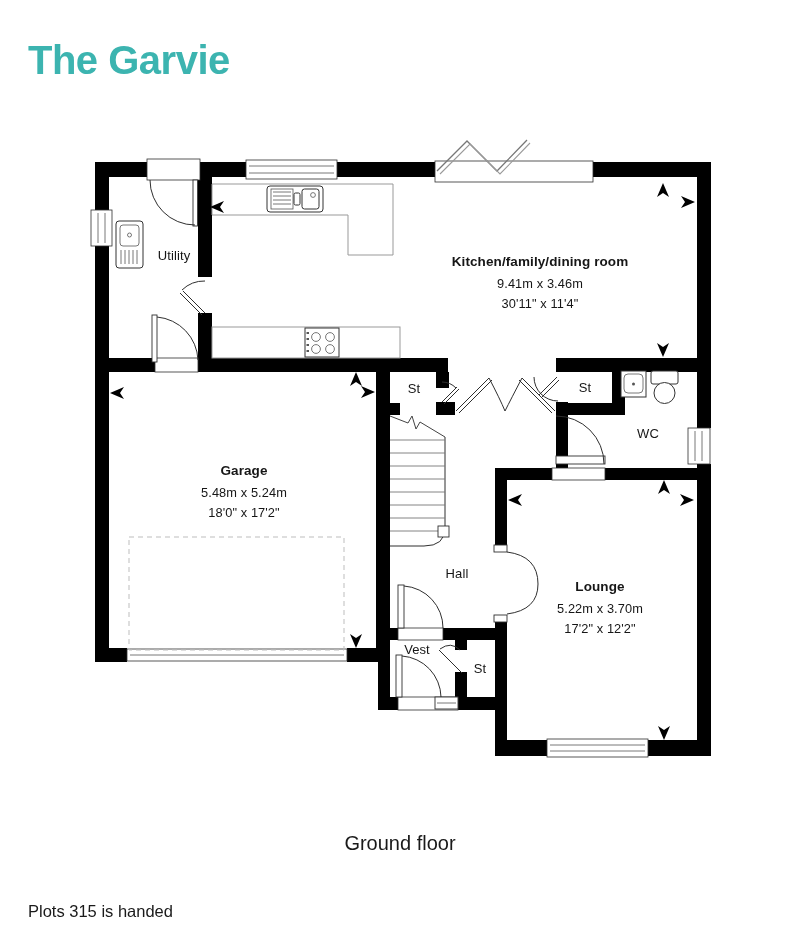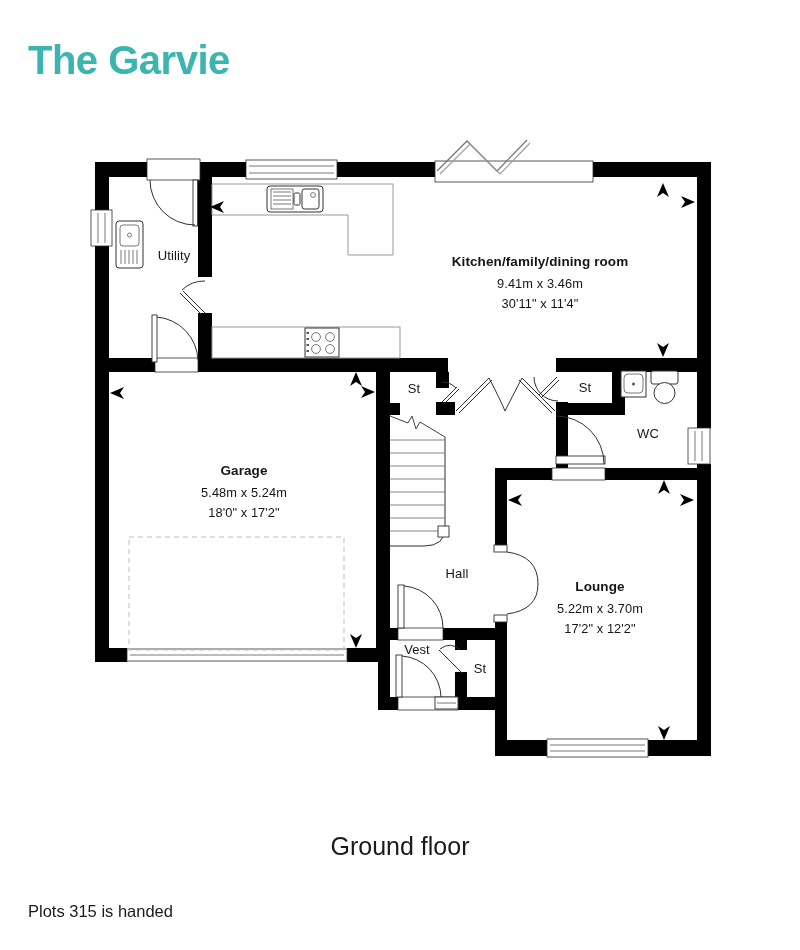--- a/index.html
+++ b/index.html
@@ -1,21 +1,21 @@
 <!DOCTYPE html>
 <html><head>
 <meta charset="utf-8">
 <style>
   html,body{margin:0;padding:0;background:#ffffff;}
   #page{position:relative;width:800px;height:938px;background:#ffffff;overflow:hidden;
         font-family:"Liberation Sans","DejaVu Sans",sans-serif;color:#1a1a1a;}
   #plan-title{position:absolute;left:28px;top:38px;font-size:40px;font-weight:700;
               letter-spacing:-0.5px;color:#3cb4b0;}
   #floor-caption{position:absolute;left:0;top:832px;width:800px;text-align:center;
-                 font-size:25px;font-weight:400;color:#1a1a1a;}
+                 font-size:20px;font-weight:400;color:#1a1a1a;}
   #footnote{position:absolute;left:28px;top:902px;font-size:16.5px;color:#1a1a1a;}
   svg{position:absolute;left:0;top:0;}
   .wall{fill:#000000;stroke:none;}
   .band{fill:#ffffff;stroke:#2f2f2f;stroke-width:0.8;}
   .thin{stroke:#2f2f2f;stroke-width:1;fill:none;}
   .leaf{fill:#ffffff;stroke:#2f2f2f;stroke-width:0.9;}
   .ctr{fill:#ffffff;stroke:#999999;stroke-width:1;}
   .fix{fill:#ffffff;stroke:#333333;stroke-width:1;}
   .fixthin{stroke:#555555;stroke-width:0.8;fill:none;}
   .tread{stroke:#777777;stroke-width:0.9;}

